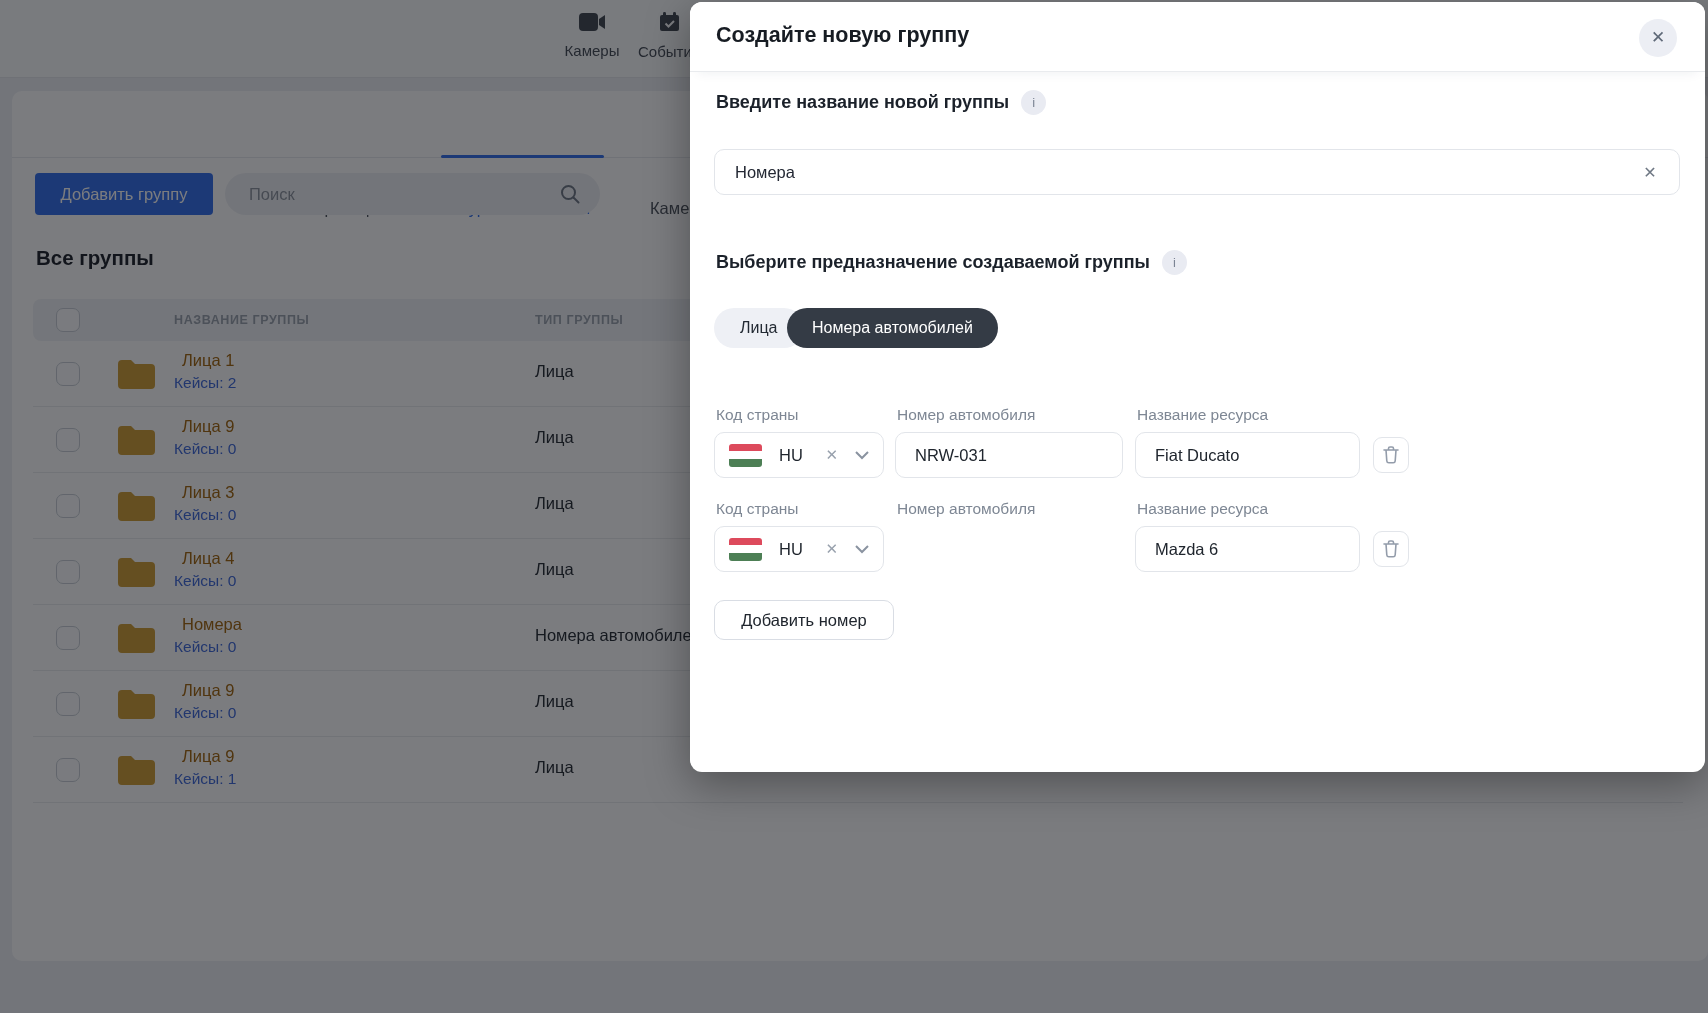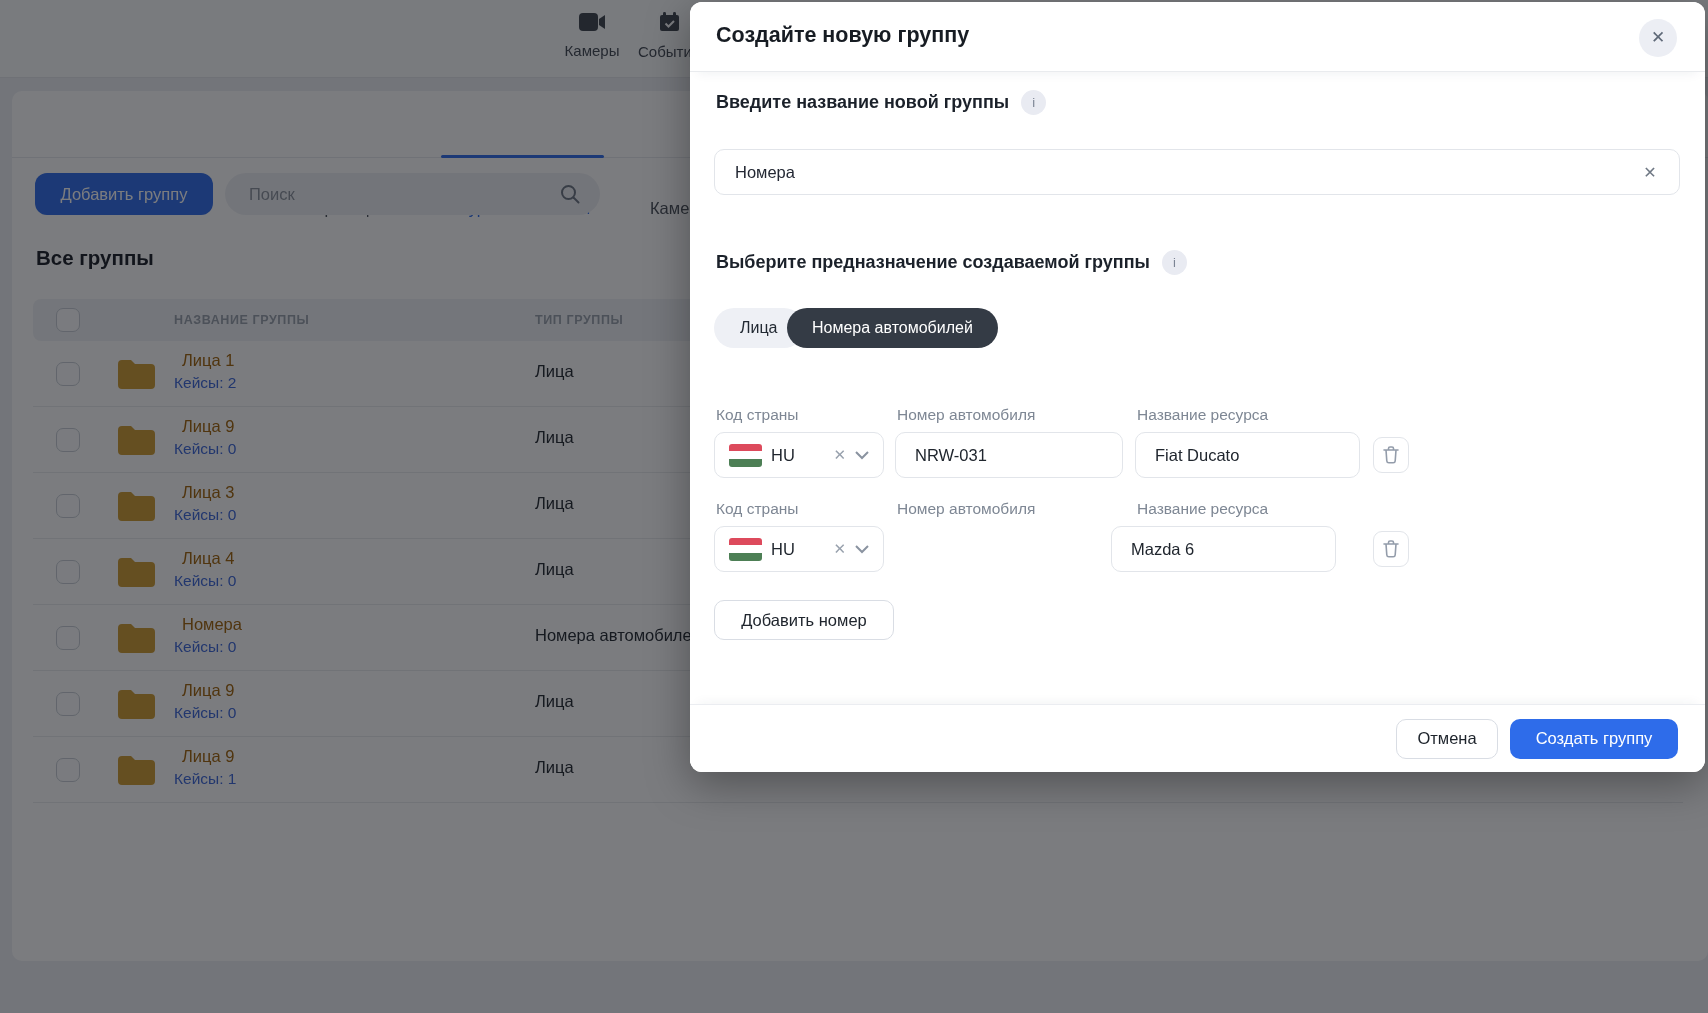--- a/index.html
+++ b/index.html
@@ -12,21 +12,21 @@
   .nav-item { position:absolute; top:12px; width:90px; display:flex; flex-direction:column; align-items:center; gap:6px; color:#3c434d; }
   .nav-item .nav-label { font-size:15px; color:#3f4751; white-space:nowrap; }
   .nav1 { left:547px; } .nav2 { left:624px; }
 
   .card { position:absolute; left:12px; top:91px; width:1696px; height:870px; background:#ffffff; border-radius:10px; }
   .tab { position:absolute; top:108px; font-size:16.5px; color:#474e58; white-space:nowrap; cursor:pointer; }
   .tab.active { color:#2e6cea; }
   .tabs-border { position:absolute; left:12px; top:157px; width:1696px; height:1px; background:#e6e8ed; }
   .tab-underline { position:absolute; left:441px; top:155px; width:163px; height:3px; background:#2e6cea; border-radius:2px; }
 
-  .btn-add-group { position:absolute; left:35px; top:173px; width:178px; height:42px; border:none; border-radius:12px;
+  .btn-add-group { position:absolute; left:35px; top:173px; width:178px; height:42px; border:none; border-radius:4px;
     background:#2e6cea; color:#ffffff; font-size:16.5px; font-family:inherit; cursor:pointer; }
   .search-box { position:absolute; left:225px; top:173px; width:375px; height:42px; background:#eef0f4; border-radius:21px; }
   .search-box input { position:absolute; left:24px; top:0; width:300px; height:42px; border:none; background:transparent; outline:none;
     font-size:16.5px; font-family:inherit; color:#2a3039; }
   .search-box input::placeholder { color:#8a919c; }
   .search-icon { position:absolute; right:20px; top:11px; }
 
   .groups-title { position:absolute; left:36px; top:246px; font-size:20.5px; font-weight:700; color:#171c24; }
 
   .table-head { position:absolute; left:33px; top:299px; width:1650px; height:42px; background:#f0f2f5; border-radius:8px; }
@@ -67,21 +67,21 @@
 
   .pill { position:absolute; top:306px; height:40px; border-radius:20px; border:none; font-size:16px; font-family:inherit;
     display:inline-flex; align-items:center; cursor:pointer; }
   .pill.light { left:24px; padding:0 26px; background:#eef0f5; color:#232a33; }
   .pill.dark { left:97px; padding:0 25px; background:#343b45; color:#ffffff; }
 
   .field-label { position:absolute; font-size:15.5px; color:#7e8794; white-space:nowrap; }
   .f-input { position:absolute; height:46px; border:1px solid #e2e5ea; border-radius:10px; font-size:16.5px; font-family:inherit;
     color:#20262e; padding:0 0 0 19px; outline:none; }
   .country-select { position:absolute; width:170px; height:46px; border:1px solid #e2e5ea; border-radius:10px; display:flex;
-    align-items:center; padding:0 14px; gap:9px; cursor:pointer; }
+    align-items:center; padding:0 14px; gap:17px; cursor:pointer; }
   .flag { width:33px; height:23px; border-radius:3px; overflow:hidden; display:flex; flex-direction:column; flex:0 0 auto; }
   .flag div { flex:1; }
   .country-code { font-size:16.5px; color:#1f252d; flex:1; }
   .sel-x { color:#98a1ad; font-size:15px; cursor:pointer; }
   .trash-btn { position:absolute; width:36px; height:36px; border:1px solid #e2e5ea; border-radius:9px; background:#fff; cursor:pointer;
     display:flex; align-items:center; justify-content:center; }
   .add-number-btn { position:absolute; left:24px; top:598px; width:180px; height:40px; background:#fff; border:1px solid #d9dde4;
     border-radius:10px; font-size:16.5px; font-family:inherit; color:#20262e; cursor:pointer; }
 
   .modal-footer { position:absolute; left:0; bottom:0; width:100%; height:68px; border-top:1px solid #ebedf1; background:#fff;
@@ -274,28 +274,24 @@
           <div style="background:#dd4a5c"></div>
           <div style="background:#ffffff"></div>
           <div style="background:#4d7f55"></div>
         </span>
       <span class="country-code">HU</span>
       <span class="sel-x">✕</span>
       <span><svg width="14" height="9" viewBox="0 0 14 9">
             <path d="M1 1 l6 6 l6 -6" fill="none" stroke="#8a93a0" stroke-width="2"></path>
           </svg></span>
     </div>
-    <input class="f-input" style="left: 421px; top: 524px; width: 225px;" value="Mazda 6">
+    <input class="f-input" style="left: 445px; top: 524px; width: 225px;" value="Mazda 6">
     <button class="trash-btn" style="left:683px; top:529px;">
       <svg width="16" height="18" viewBox="0 0 16 18">
           <path d="M1 4 h14 M5.5 4 v-1.5 a1.5 1.5 0 0 1 1.5 -1.5 h2 a1.5 1.5 0 0 1 1.5 1.5 v1.5 M3 4 l0.8 11 a2 2 0 0 0 2 1.8 h4.4 a2 2 0 0 0 2 -1.8 l0.8 -11" fill="none" stroke="#939caa" stroke-width="1.6" stroke-linecap="round"></path>
         </svg>
     </button>
 
     <button class="add-number-btn">Добавить номер</button>
 
-    <div class="modal-footer">
-      <button class="btn-cancel">Отмена</button>
-      <button class="btn-submit">Создать группу</button>
-    </div>
   </div>
 
 </div>
 
 </body></html>

